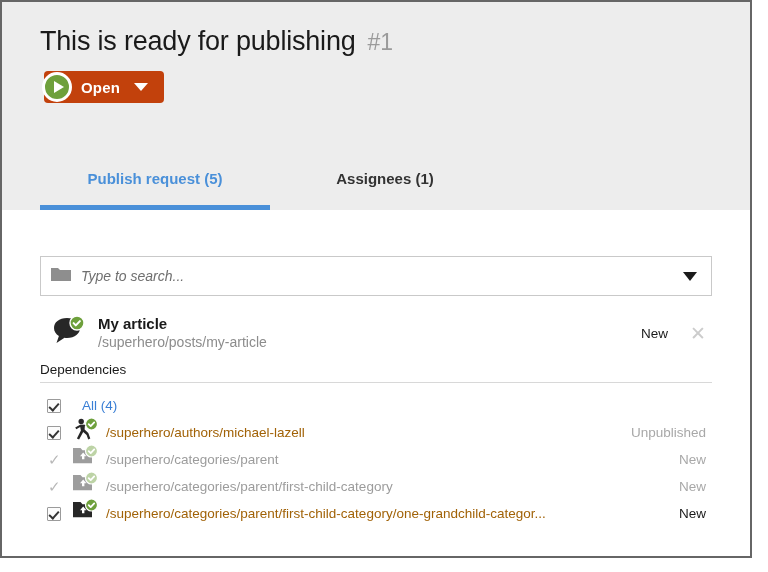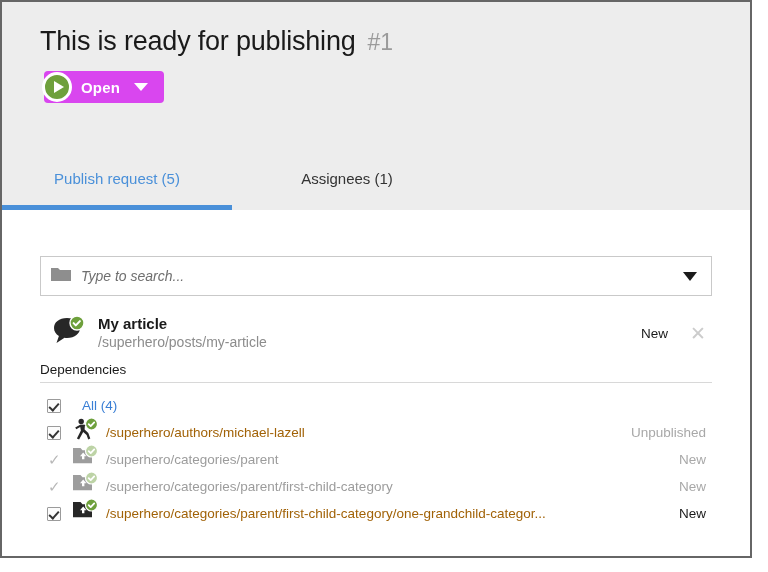--- a/index.html
+++ b/index.html
@@ -47,21 +47,21 @@
     margin-left: 12px;
     font-weight: 400;
   }
 
   
   #status-button {
     margin: 14px 0 0 42px;
     display: inline-flex;
     align-items: center;
     height: 32px;
-    background: #d946ef;
+    background: #c2410c;
     border-radius: 4px;
     padding: 0 6px 0 0;
     position: relative;
     cursor: pointer;
     user-select: none;
   }
   #status-play {
     width: 32px; height: 32px;
     margin-left: -3px;
     display: flex; align-items: center; justify-content: center;
@@ -83,21 +83,23 @@
   }
 
   
   #tabs {
     position: absolute;
     left: 0; bottom: 0;
     width: 100%;
     height: 50px;
     display: flex;
     align-items: center;
-    box-sizing: border-box;
+    padding-left: 38px;
+    box-sizing: border-box;
+    font-weight: bold;
   }
   .tab {
     font-size: 15px;
     color: #333333;
     padding-top: 10px;
     cursor: pointer;
     text-align: center;
     position: relative;
     height: 50px;
     box-sizing: border-box;

